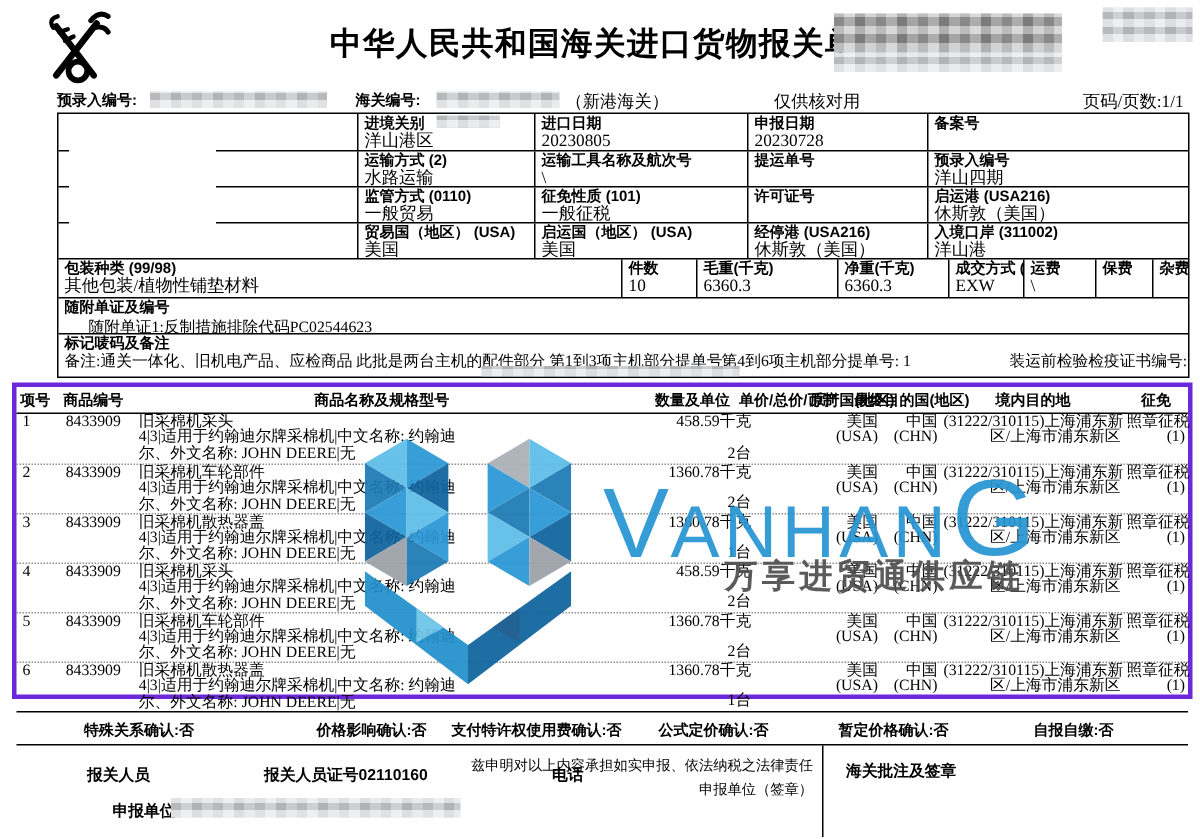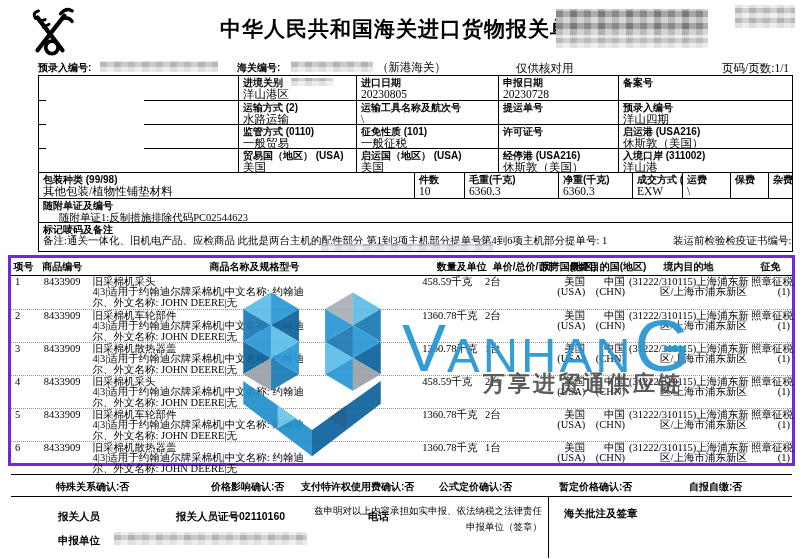--- a/index.html
+++ b/index.html
@@ -35,21 +35,21 @@
   .gh{display:flex;justify-content:center;white-space:nowrap;box-sizing:border-box;}
   .grow{display:flex;height:33px;box-sizing:border-box;}
   .grow + .grow{border-top:1px dotted #909090;}
   .gc{box-sizing:border-box;padding:1px 2px;font:10.5px "Liberation Serif","DejaVu Serif",serif;
       line-height:10.3px;white-space:nowrap;}
   .w1{width:25px;}.w2{width:53px;}.w3{width:334px;}.w4{width:83px;}.w5{width:45px;}
   .w6{width:40px;}.w7{width:40px;}.w8{width:122px;}.w9{width:43px;}
   .c1{padding-left:4px;}
   .c2{text-align:center;}
   .c3{padding-left:4px;}
-  .qtycol{display:flex;flex-direction:row;justify-content:space-between;text-align:right;}
+  .qtycol{display:flex;flex-direction:column;justify-content:space-between;text-align:right;}
   .rt{text-align:right;}
   #confirmrow{position:relative;height:21px;border-top:1px solid #000;}
   .confitem{position:absolute;top:5px;font:bold 10px "Liberation Sans","DejaVu Sans",sans-serif;white-space:nowrap;}
   #footerrow{position:relative;height:61px;border-top:1px solid #000;}
   #footer-divider{position:absolute;left:537px;top:0;bottom:0;border-left:1px solid #000;}
   .footlbl{position:absolute;font:bold 10.5px "Liberation Sans","DejaVu Sans",sans-serif;white-space:nowrap;}
   
   #watermark{left:0;top:0;width:800px;height:559px;pointer-events:none;z-index:6;opacity:.93;}
   #wm-brand{position:absolute;left:402px;top:318px;display:flex;align-items:flex-end;
             color:#2795d3;font-family:"Liberation Sans","DejaVu Sans",sans-serif;line-height:.78;}
@@ -77,21 +77,21 @@
 <div class="abs sans" style="left:220px;top:15px;width:300px;text-align:center;font-weight:bold;font-size:21px;letter-spacing:1px;white-space:nowrap;">中华人民共和国海关进口货物报关单</div>
 
 <div class="abs mosaic" style="left:556px;top:9px;width:152px;height:26px;"></div>
 <div class="abs mosaic light" style="left:556px;top:35px;width:152px;height:13px;"></div>
 <div class="abs mosaic light" style="left:735px;top:5px;width:60px;height:23px;"></div>
 
 <span class="abs lbl" style="left:38px;top:62px;">预录入编号:</span>
 <div class="abs mosaic light" style="left:100px;top:61px;width:118px;height:11px;"></div>
 <span class="abs lbl" style="left:237px;top:62px;">海关编号:</span>
 <div class="abs mosaic light" style="left:291px;top:61px;width:82px;height:11px;"></div>
-<span class="abs val" style="left:377px;top:62px;font-family:Liberation Mono, monospace;">（新港海关）</span>
+<span class="abs val" style="left:377px;top:62px;">（新港海关）</span>
 <span class="abs val" style="left:516px;top:62px;">仅供核对用</span>
 <span class="abs val" style="left:722px;top:62px;">页码/页数:1/1</span>
 
 <div class="abs" id="formbox">
 
   <div class="tick" style="left:0;width:7px;top:24px;"></div>
   <div class="tick" style="left:0;width:7px;top:48px;"></div>
   <div class="tick" style="left:0;width:7px;top:72px;"></div>
   <div class="tick" style="left:105px;width:94px;top:24px;"></div>
   <div class="tick" style="left:105px;width:94px;top:48px;"></div>
@@ -430,21 +430,21 @@
     <span class="confitem" style="left:428px;">公式定价确认:否</span>
     <span class="confitem" style="left:548px;">暂定价格确认:否</span>
     <span class="confitem" style="left:678px;">自报自缴:否</span>
   </div>
 
   <div id="footerrow">
     <div id="footer-divider"></div>
     <span class="footlbl" style="left:47px;top:13px;">报关人员</span>
     <span class="footlbl" style="left:165px;top:13px;">报关人员证号02110160</span>
     <span class="footlbl" style="left:357px;top:13px;">电话</span>
-    <span class="footlbl" style="left:47px;top:37px;text-align:right;">申报单位</span>
+    <span class="footlbl" style="left:64px;top:37px;text-align:right;">申报单位</span>
     <div class="mosaic light" style="position:absolute;left:103px;top:35px;width:193px;height:13px;"></div>
     <div style="position:absolute;left:287px;top:6px;width:244px;text-align:right;font:9.5px 'Liberation Serif','DejaVu Serif',serif;line-height:16px;">
       <div>兹申明对以上内容承担如实申报、依法纳税之法律责任</div>
       <div>申报单位（签章）</div>
     </div>
     <span class="footlbl" style="left:553px;top:10px;">海关批注及签章</span>
   </div>
 </div>
 
 <div class="abs" id="watermark">

